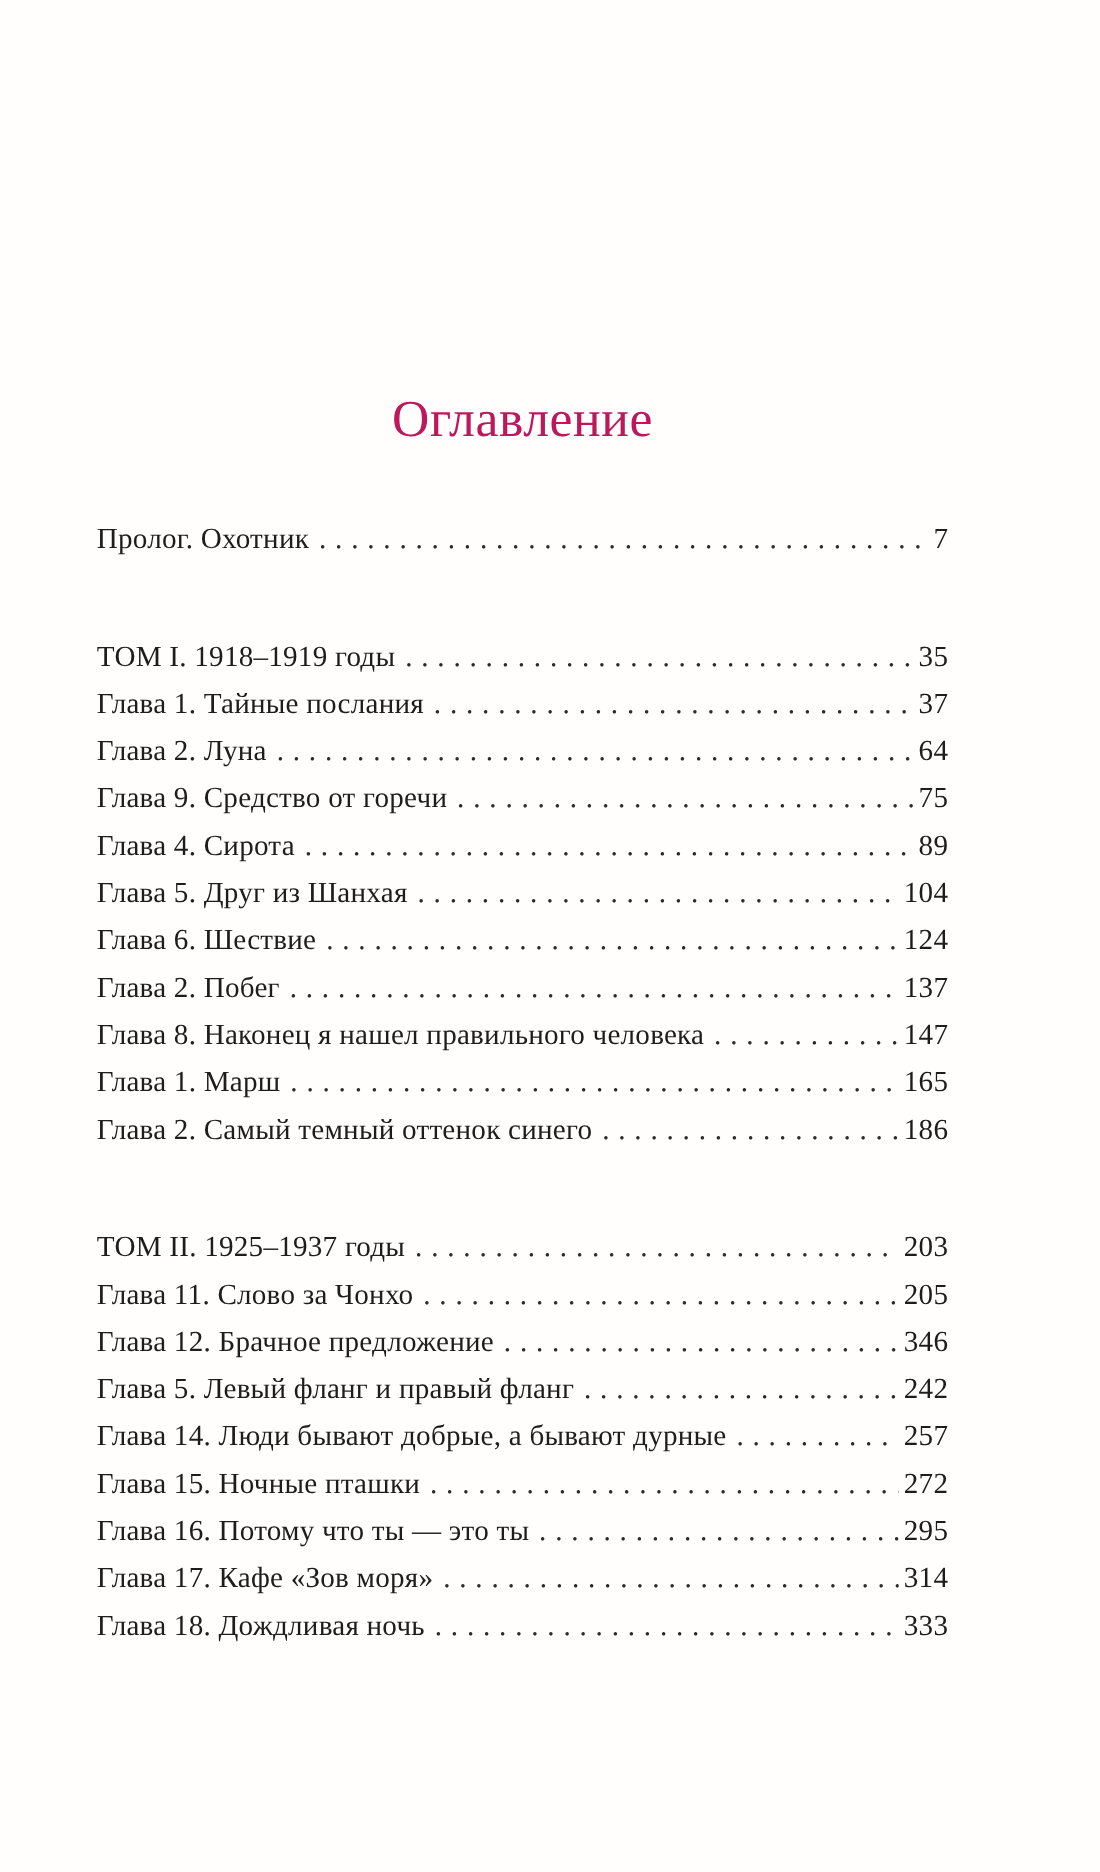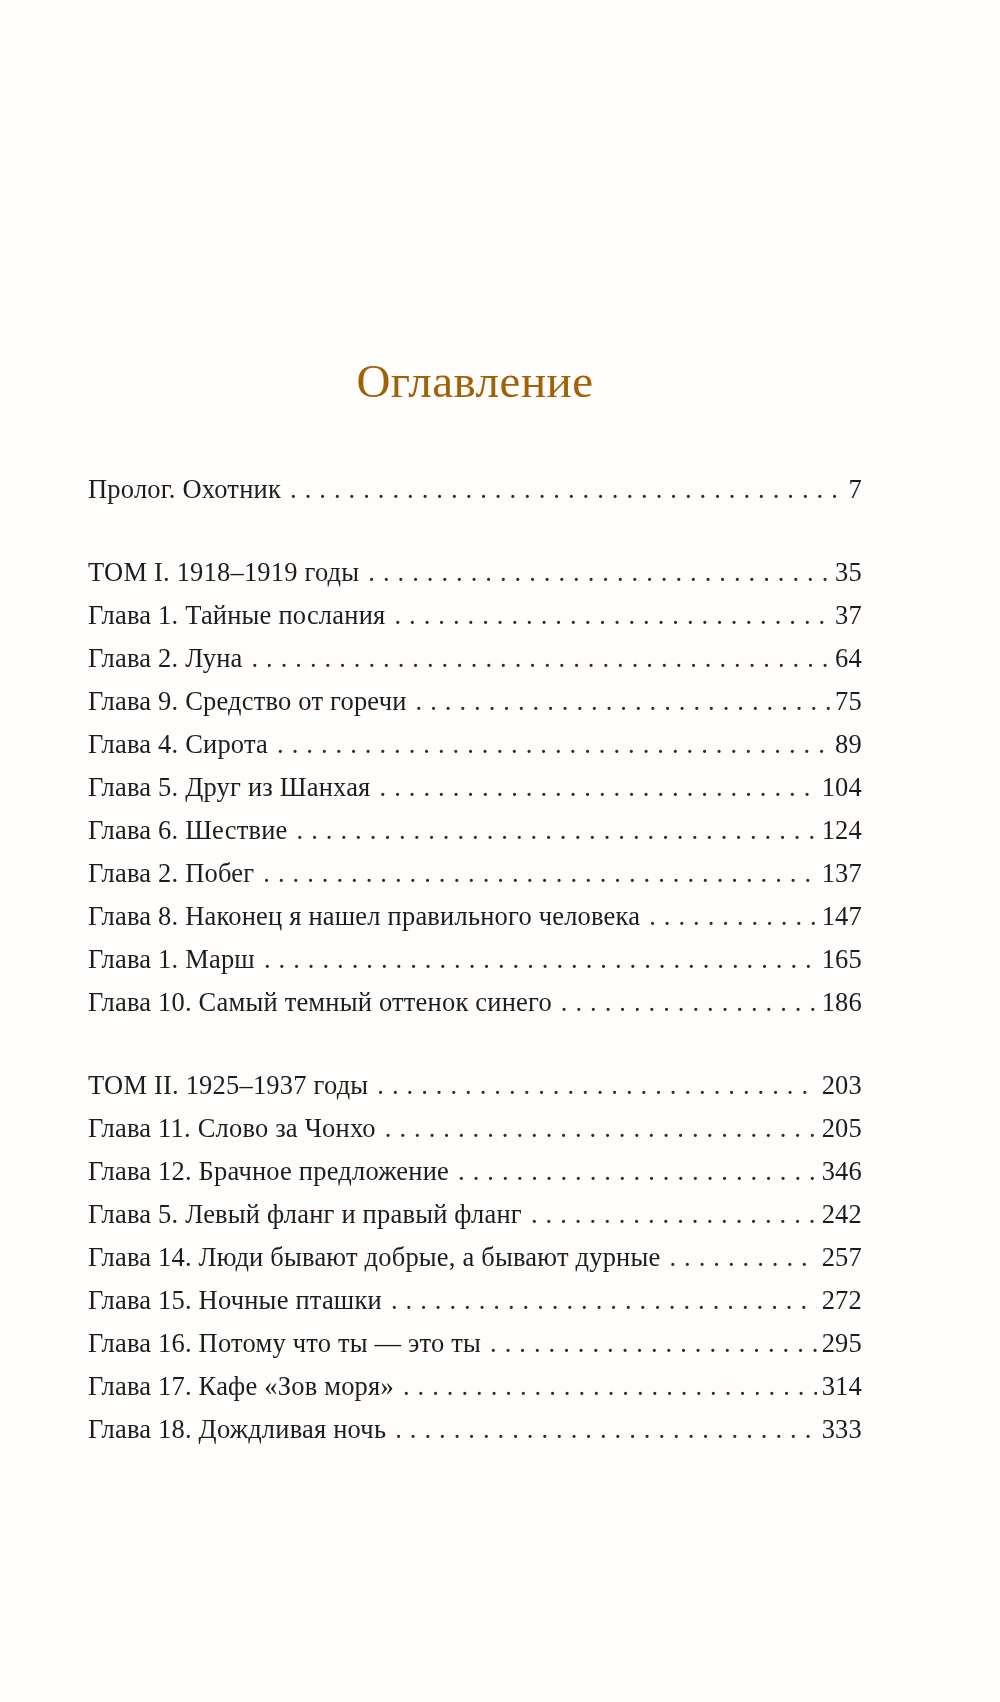--- a/index.html
+++ b/index.html
@@ -20,25 +20,25 @@
     padding: 356px 138px 0 88px;
   }
 
   .title {
     font-size: 47px;
     font-weight: 400;
     text-align: center;
     letter-spacing: 0.5px;
     line-height: 1.1;
     margin-bottom: 60px;
-    color: #a16207;
+    color: #be185d;
   }
 
   .toc-section + .toc-section {
-    margin-top: 40px;
+    margin-top: 64px;
   }
 
   .toc-row {
     display: flex;
     align-items: flex-start;
     line-height: 43px;
     font-size: 26.5px;
     letter-spacing: 0.2px;
     white-space: nowrap;
   }
@@ -127,21 +127,21 @@
           <span class="toc-label">Глава 8. Наконец я нашел правильного человека</span>
           <span class="dot-leader"></span>
           <span class="toc-page-num">147</span>
         </div>
         <div class="toc-row">
           <span class="toc-label">Глава 1. Марш</span>
           <span class="dot-leader"></span>
           <span class="toc-page-num">165</span>
         </div>
         <div class="toc-row">
-          <span class="toc-label">Глава 10. Самый темный оттенок синего</span>
+          <span class="toc-label">Глава 2. Самый темный оттенок синего</span>
           <span class="dot-leader"></span>
           <span class="toc-page-num">186</span>
         </div>
       </div>
       <div class="toc-section">
         <div class="toc-row">
           <span class="toc-label">ТОМ II. 1925–1937 годы</span>
           <span class="dot-leader"></span>
           <span class="toc-page-num">203</span>
         </div>

